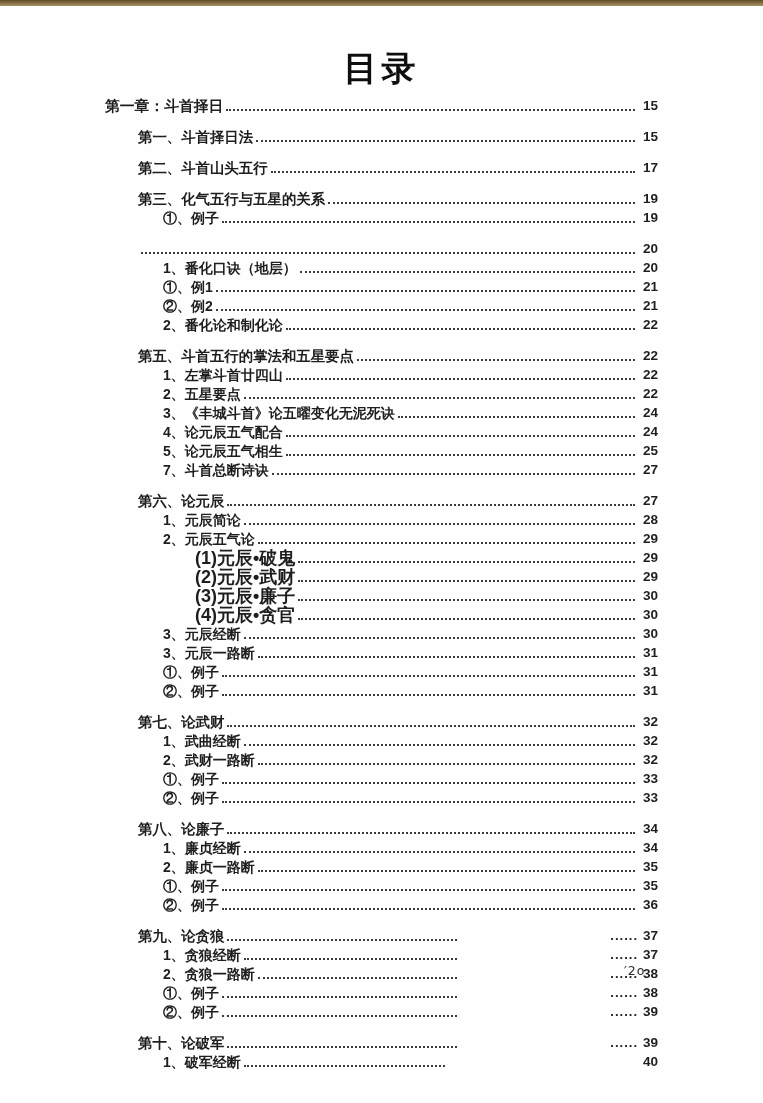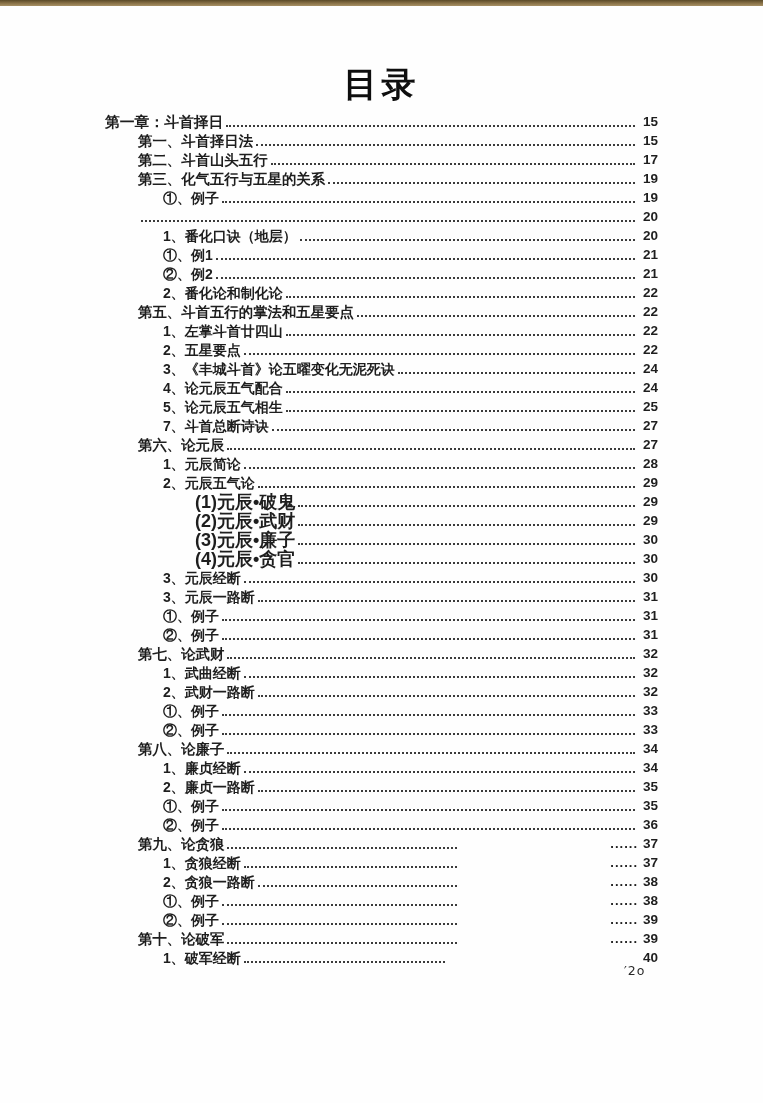--- a/index.html
+++ b/index.html
@@ -21,21 +21,21 @@
     background: #fefefe;
     overflow: hidden;
   }
   .top-bar {
     position: absolute; top: 0; left: 0;
     width: 763px; height: 6px;
     background: linear-gradient(to bottom, var(--bar1) 0%, var(--bar2) 55%, var(--bar3) 100%);
   }
   .title {
     margin: 0;
-    padding-top: 66px;
+    padding-top: 50px;
     text-align: center;
     font-size: 34px;
     line-height: 36px;
     font-weight: bold;
     letter-spacing: 4px;
     color: #0e0e0e;
     font-family: "DejaVu Sans", sans-serif;
   }
   .toc {
     margin: 10px 105px 0 105px; 
@@ -48,21 +48,21 @@
     font-weight: bold;
   }
   .row .label {
     white-space: nowrap;
     font-size: 14px;
     line-height: 18px;
   }
   .row.lv0 .label { font-size: 14.8px; }
   .row.lv1 .label { font-size: 14.4px; }
   .row.lv0 { padding-left: 0; justify-content: space-between; }
-  .row.lv1 { padding-left: 33px; }
+  .row.lv1 { padding-left: 33px; margin-top: 12px; }
   .row.lv2 { padding-left: 58px; }
   .row.lv3 { padding-left: 90px; }
   .row.lv3 .label { font-size: 18px; }
   .leader {
     flex: 1;
     border-bottom: 2px dotted #3b3b3b;
     margin: 0 3px 4px 3px;
     min-width: 8px;
   }
   .gap  { width: 150px; }

